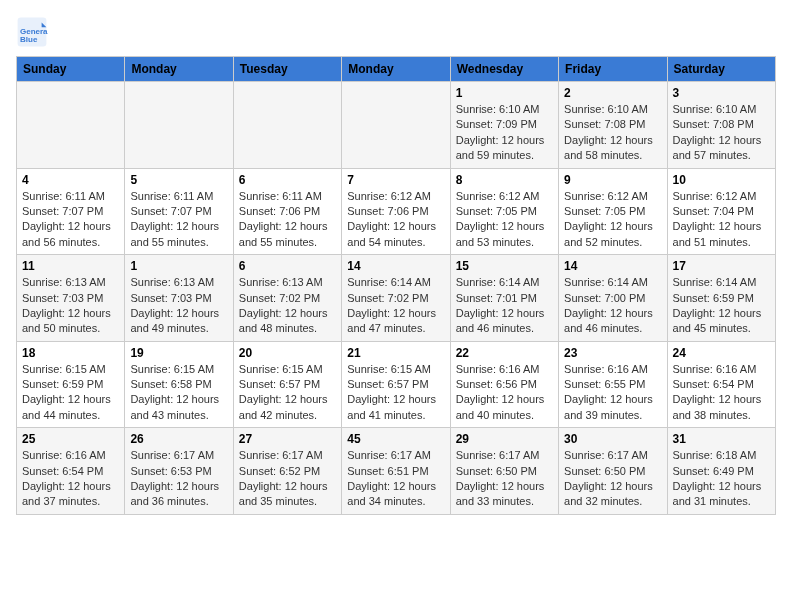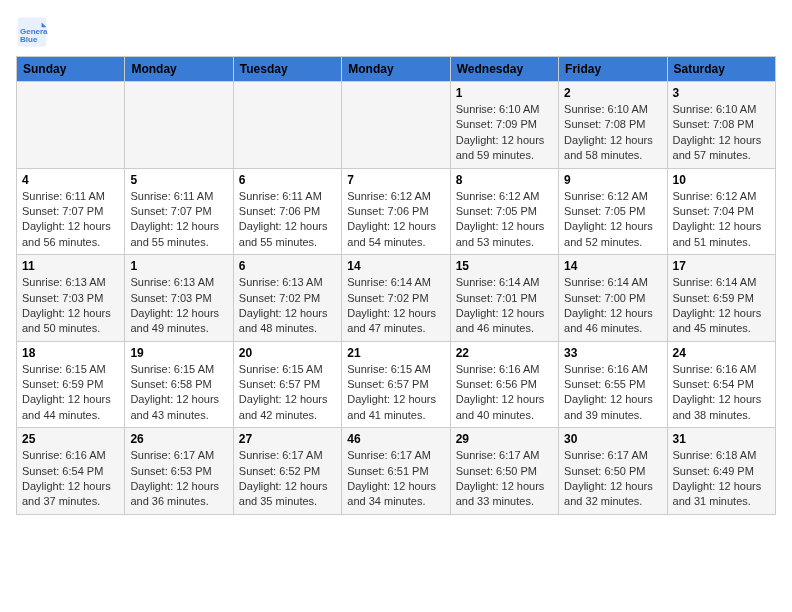--- a/index.html
+++ b/index.html
@@ -273,21 +273,21 @@
 and 41 minutes.</div>
         </td>
         <td>
           <span class="day-num">22</span>
           <div class="day-info" style="white-space: pre-line;">Sunrise: 6:16 AM
 Sunset: 6:56 PM
 Daylight: 12 hours
 and 40 minutes.</div>
         </td>
         <td>
-          <span class="day-num">33</span>
+          <span class="day-num">23</span>
           <div class="day-info" style="white-space: pre-line;">Sunrise: 6:16 AM
 Sunset: 6:55 PM
 Daylight: 12 hours
 and 39 minutes.</div>
         </td>
         <td>
           <span class="day-num">24</span>
           <div class="day-info" style="white-space: pre-line;">Sunrise: 6:16 AM
 Sunset: 6:54 PM
 Daylight: 12 hours
@@ -310,21 +310,21 @@
 and 36 minutes.</div>
         </td>
         <td>
           <span class="day-num">27</span>
           <div class="day-info" style="white-space: pre-line;">Sunrise: 6:17 AM
 Sunset: 6:52 PM
 Daylight: 12 hours
 and 35 minutes.</div>
         </td>
         <td>
-          <span class="day-num">46</span>
+          <span class="day-num">45</span>
           <div class="day-info" style="white-space: pre-line;">Sunrise: 6:17 AM
 Sunset: 6:51 PM
 Daylight: 12 hours
 and 34 minutes.</div>
         </td>
         <td>
           <span class="day-num">29</span>
           <div class="day-info" style="white-space: pre-line;">Sunrise: 6:17 AM
 Sunset: 6:50 PM
 Daylight: 12 hours

